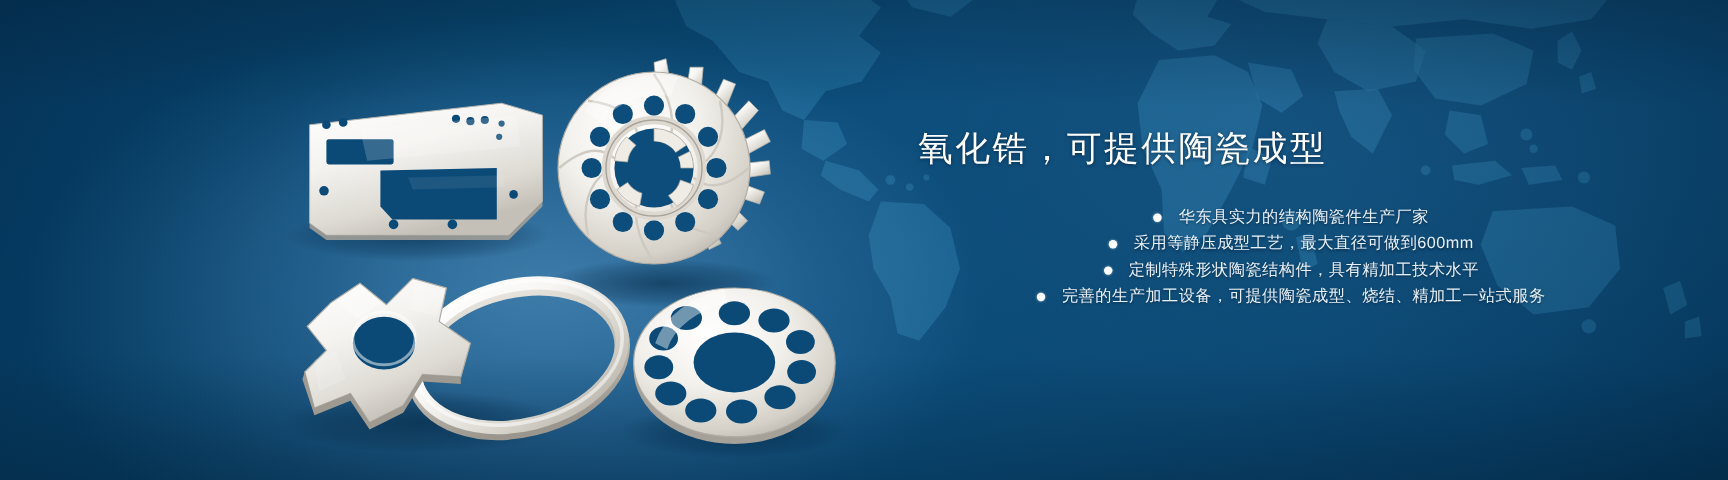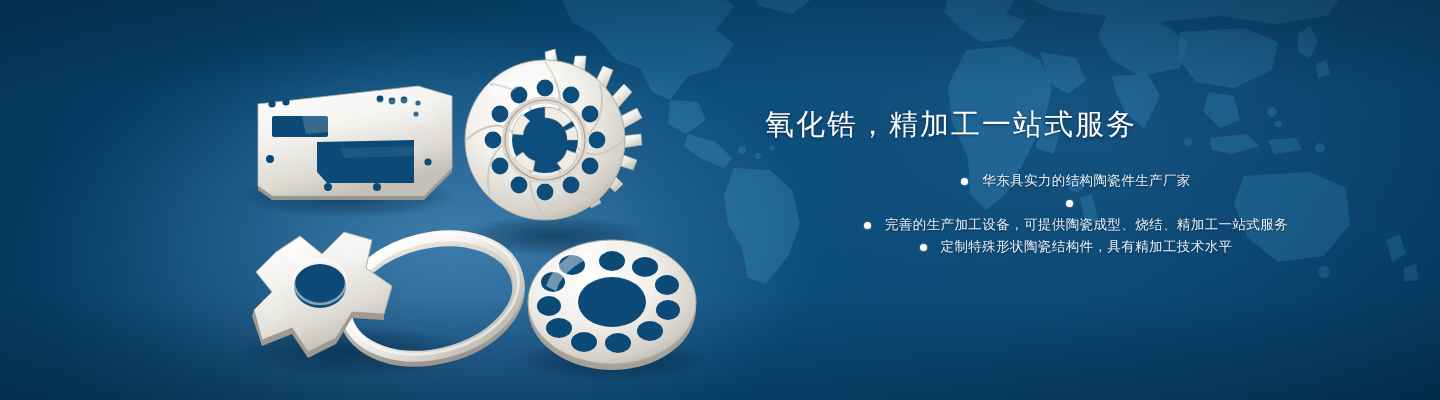--- a/index.html
+++ b/index.html
@@ -319,39 +319,40 @@
         </g>
 
         <path d="M546,286 a84,62 0 0 1 58,-45 l2,12 a72,52 0 0 0 -50,38 Z" fill="#ffffff" opacity="0.42"></path>
       </g>
     </svg>
   </div>
 
   <div class="bg-vignette"></div>
 
   <div class="copy">
-    <div class="headline">氧化锆，精加工一站式服务</div>
+    <div class="headline">氧化锆，可提供陶瓷成型</div>
 
     <ul class="bullets">
 
       <li class="bullet">
         <span class="dot"></span>
         <span class="bullet-text">华东具实力的结构陶瓷件生产厂家</span>
       </li>
 
       <li class="bullet">
         <span class="dot"></span>
+        <span class="bullet-text">采用等静压成型工艺，最大直径可做到600mm</span>
+      </li>
+
+      <li class="bullet">
+        <span class="dot"></span>
+        <span class="bullet-text">定制特殊形状陶瓷结构件，具有精加工技术水平</span>
       </li>
 
       <li class="bullet">
         <span class="dot"></span>
         <span class="bullet-text">完善的生产加工设备，可提供陶瓷成型、烧结、精加工一站式服务</span>
       </li>
 
-      <li class="bullet">
-        <span class="dot"></span>
-        <span class="bullet-text">定制特殊形状陶瓷结构件，具有精加工技术水平</span>
-      </li>
-
     </ul>
   </div>
 
 </div>
 
 </body></html>

